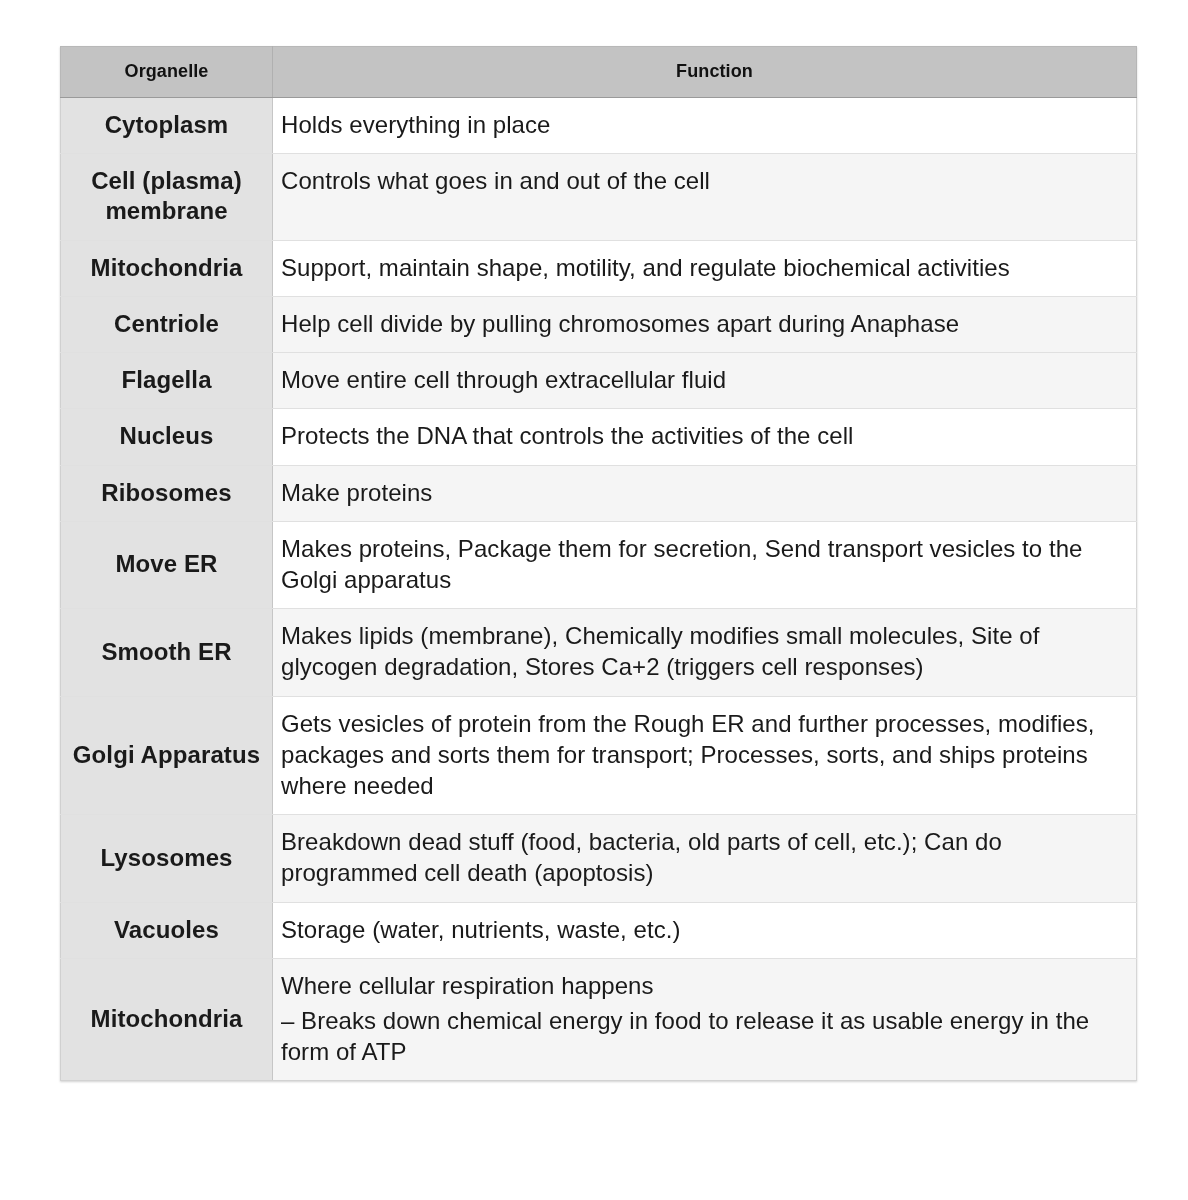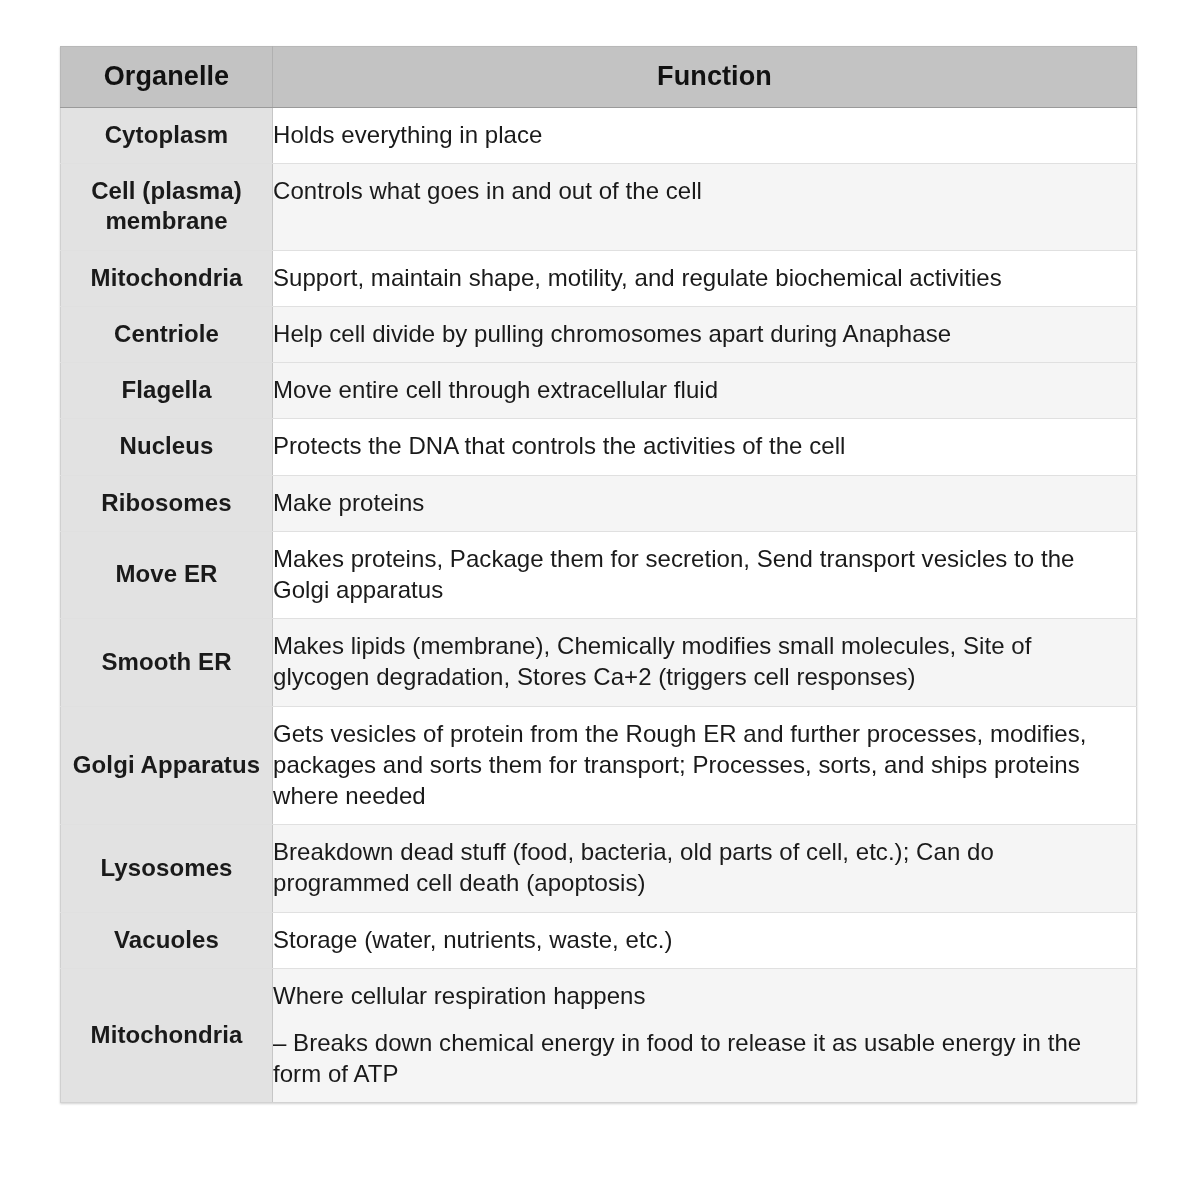--- a/index.html
+++ b/index.html
@@ -39,21 +39,21 @@
   }
 
   col.col-organelle { width: 212px; }
   col.col-function  { width: 864px; }
 
   
   thead th {
     background: #c3c3c3;
     color: #111111;
     font-weight: bold;
-    font-size: 27px;
+    font-size: 18px;
     text-align: center;
     padding: 14px 8px 15px 8px;
     border-right: 1px solid #b0b0b0;
     border-bottom: 1px solid #9a9a9a;
     border-top: 1px solid #b8b8b8;
     letter-spacing: 0.1px;
   }
   thead th:last-child { border-right: 1px solid #b6b6b6; padding-left: 28px; }
   thead th:first-child { border-left: 1px solid #b8b8b8; }
 
@@ -73,31 +73,31 @@
     text-align: center;
     vertical-align: middle;
     padding: 12px 10px 13px 10px;
     border-right: 1px solid #c6c6c6;
     border-left: 1px solid #d0d0d0;
     line-height: 1.26;
     letter-spacing: 0.1px;
   }
 
   td.function {
-    padding: 11px 14px 13px 0;
+    padding: 11px 14px 13px 8px;
     line-height: 1.30;
     border-right: 1px solid #d6d6d6;
     letter-spacing: 0.05px;
   }
 
   tbody tr.odd td.function  { background: #ffffff; }
   tbody tr.even td.function { background: #f5f5f5; }
 
   .fn-line { display: block; white-space: pre-wrap; }
-  .fn-line + .fn-line { margin-top: 16px; }
+  .fn-line + .fn-line { margin-top: 4px; }
 </style>
 </head>
 <body>
 
 <div class="page">
   <div class="table-wrap">
     <table class="organelle-table">
       <colgroup>
         <col class="col-organelle">
         <col class="col-function">

